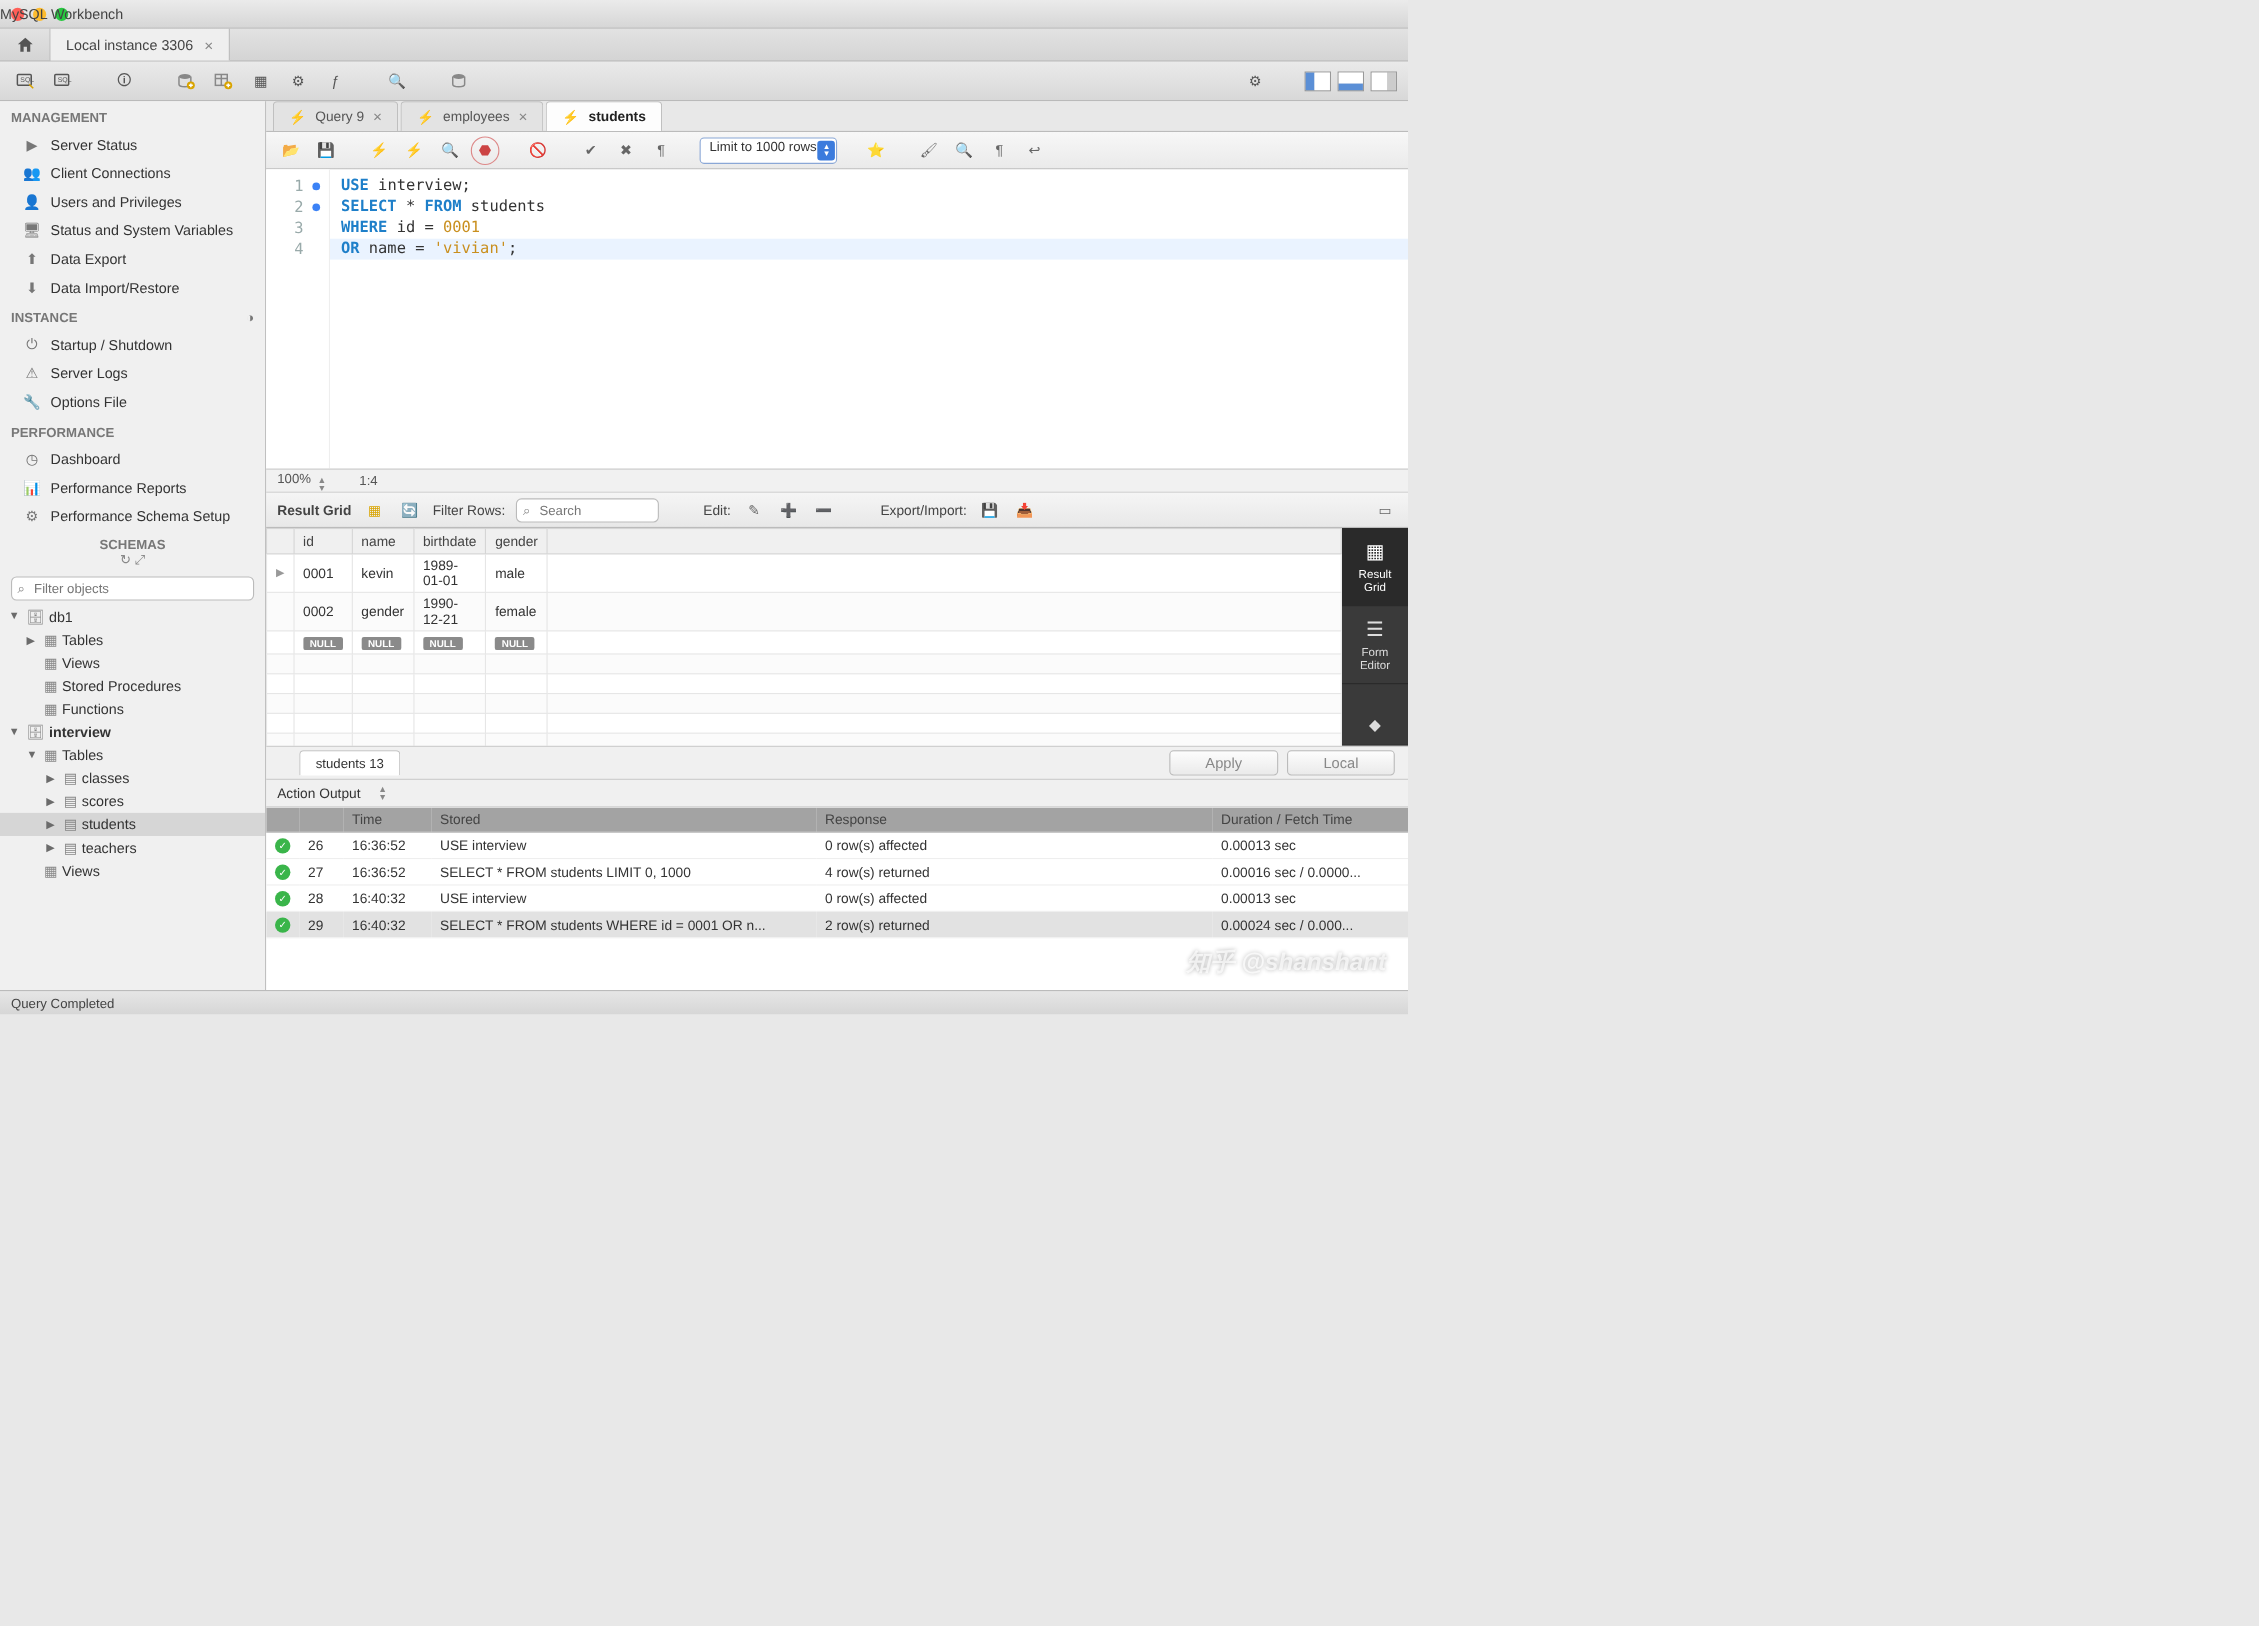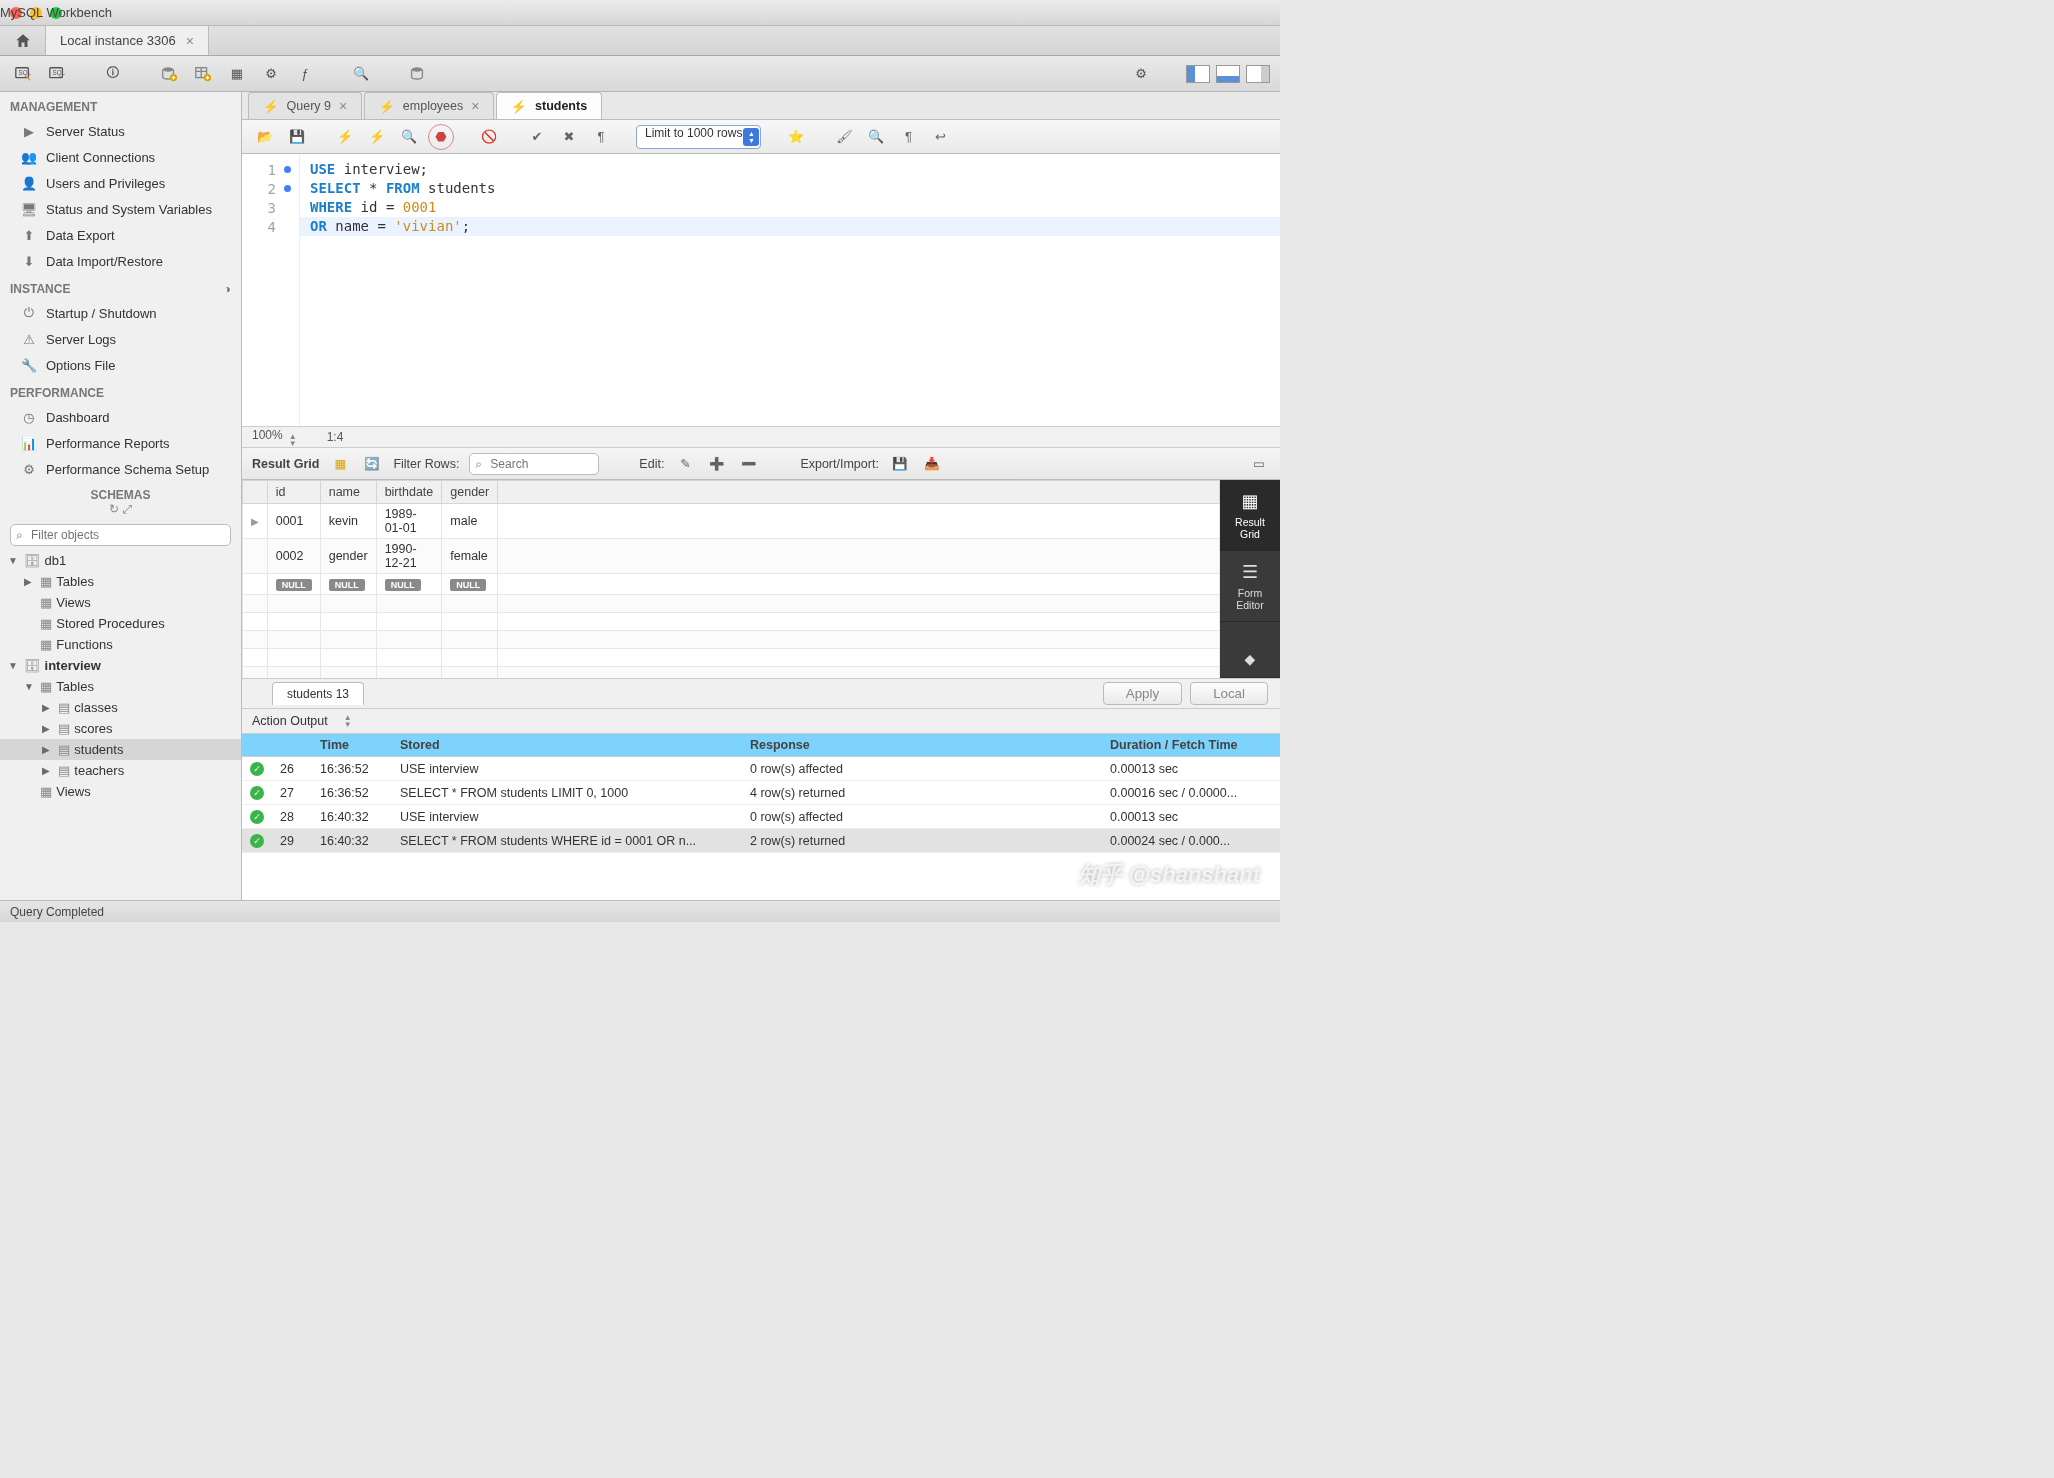--- a/index.html
+++ b/index.html
@@ -70,25 +70,25 @@
 .grid tr:nth-child(even) td{background:#fbfbfb;}
 .null-badge{display:inline-block;background:#8a8a8a;color:#fff;font-size:9px;padding:1px 6px;border-radius:2px;font-weight:600;}
 .row-handle{width:18px;background:#f0f0f0;border:1px solid #d5d5d5;text-align:center;color:#999;font-size:10px;}
 .result-side{width:60px;background:#3a3a3a;display:flex;flex-direction:column;}
 .rs-item{flex:0 0 auto;padding:10px 4px;text-align:center;color:#ddd;font-size:10.5px;cursor:pointer;border-bottom:1px solid #2a2a2a;}
 .rs-item.active{background:#2a2a2a;color:#fff;}
 .rs-item .big{font-size:18px;display:block;margin-bottom:4px;}
 .result-bottom{height:30px;background:#f0f0f0;border-top:1px solid #ccc;display:flex;align-items:center;justify-content:space-between;padding:0 12px;font-size:12px;}
 .rb-tab{background:#fff;border:1px solid #bbb;border-bottom:none;padding:4px 14px;border-radius:4px 4px 0 0;margin-left:18px;}
 .rb-btns{display:flex;gap:8px;}
-.rb-btn{border:1px solid #bbb;background:linear-gradient(#fdfdfd,#eaeaea);padding:3px 22px;border-radius:4px;color:#888;}
+.rb-btn{border:1px solid #bbb;background:linear-gradient(#fdfdfd,#eaeaea);padding:3px 32px;border-radius:4px;color:#888;}
 .output-head{height:26px;background:#f0f0f0;border-top:1px solid #ccc;border-bottom:1px solid #ccc;display:flex;align-items:center;padding:0 10px;font-size:12.5px;gap:10px;}
 .output-grid{flex:1;overflow:hidden;font-size:12.5px;background:#fff;position:relative;}
 .output-grid table{width:100%;border-collapse:collapse;}
-.output-grid th{background:#7dd3fc;border-bottom:1px solid #ccc;text-align:left;font-weight:700;padding:4px 8px;color:#444;}
+.output-grid th{background:#a3a3a3;border-bottom:1px solid #ccc;text-align:left;font-weight:400;padding:4px 8px;color:#444;}
 .output-grid td{padding:4px 8px;border-bottom:1px solid #eee;white-space:nowrap;overflow:hidden;text-overflow:ellipsis;}
 .output-grid tr.sel td{background:#e2e2e2;}
 .ok-dot{width:14px;height:14px;border-radius:50%;background:#3ab54a;display:inline-flex;align-items:center;justify-content:center;color:#fff;font-size:9px;}
 .statusbar{height:22px;background:linear-gradient(#e6e6e6,#d6d6d6);border-top:1px solid #bbb;display:flex;align-items:center;padding:0 10px;font-size:12px;color:#444;}
 .right-pane-toggles{margin-left:auto;display:flex;gap:6px;align-items:center;}
 .pane-ic{width:24px;height:18px;border:1px solid #999;display:flex;}
 .pane-ic .l{width:8px;background:#5b8fd6;}
 .pane-ic .r{flex:1;background:#fff;}
 .watermark{position:absolute;right:20px;bottom:10px;color:rgba(255,255,255,0.7);font-size:22px;font-style:italic;font-weight:600;text-shadow:0 0 4px rgba(0,0,0,0.3);pointer-events:none;}
 svg{display:block;}

